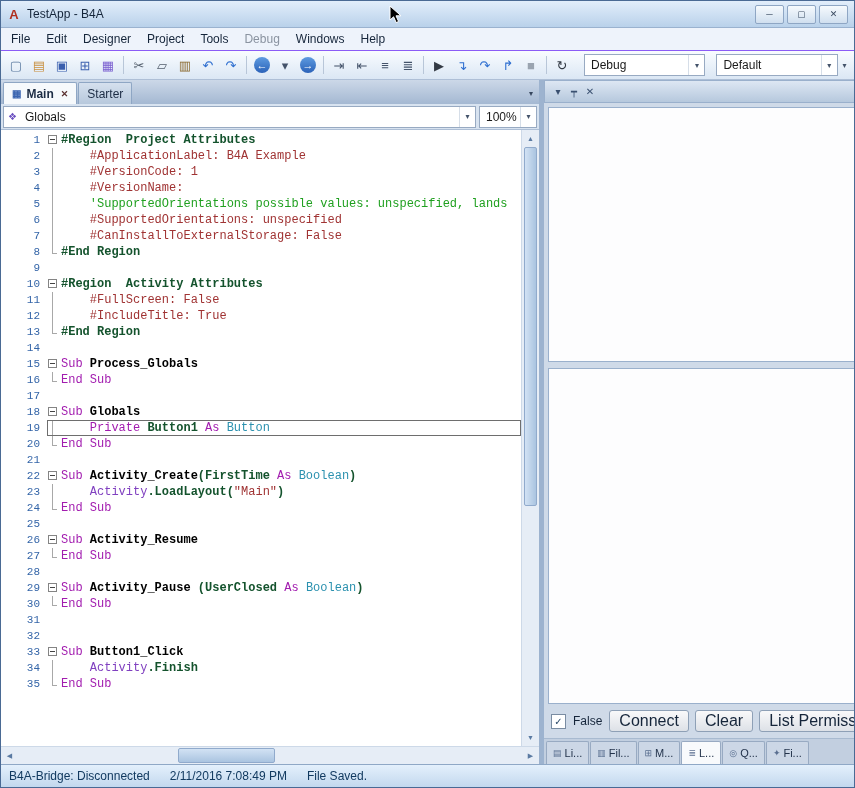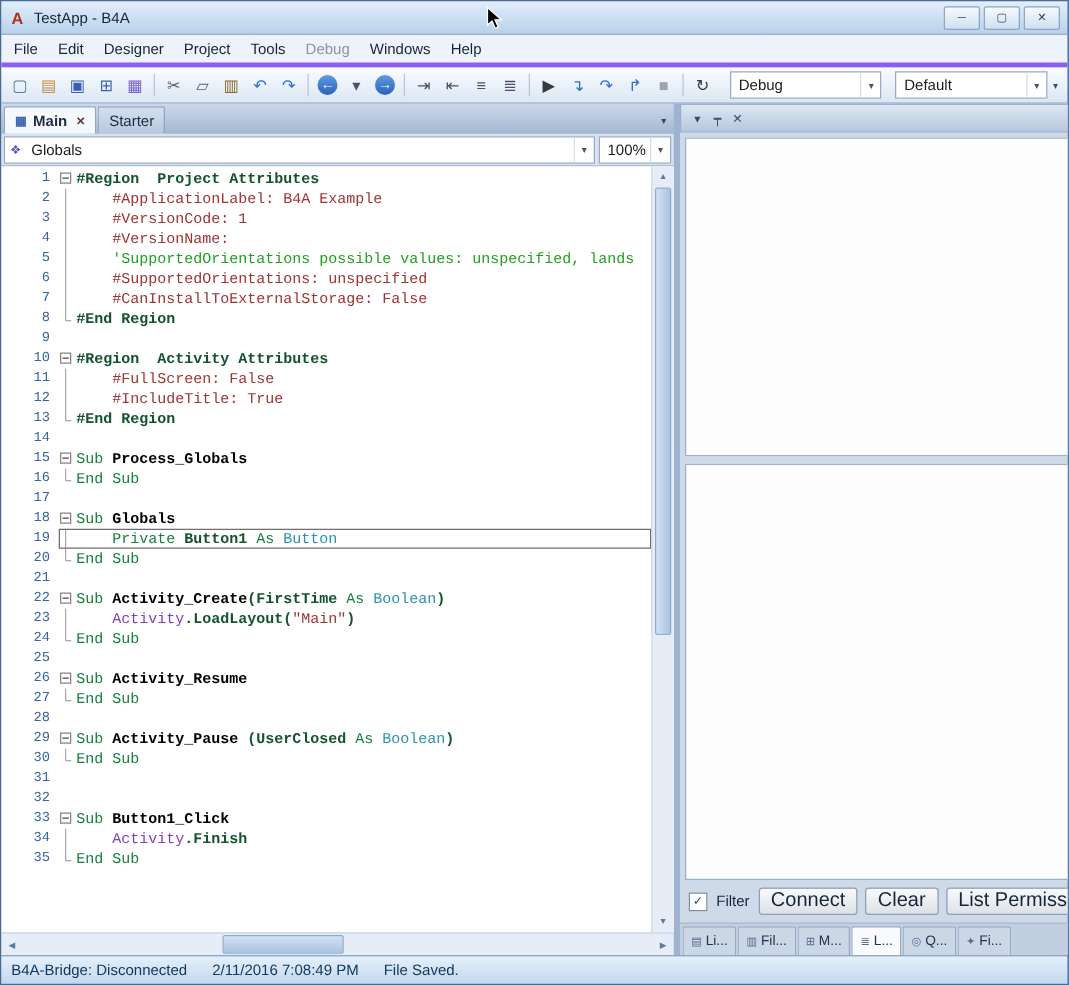--- a/index.html
+++ b/index.html
@@ -13,21 +13,21 @@
             background:linear-gradient(#e2eefb,#b9d1ea);border-bottom:1px solid #9ab2cf;}
   .app-icon{font-weight:bold;color:#b03020;font-size:13px;width:14px;text-align:center;}
   .title-text{font-size:12px;color:#15253a;}
   .win-btns{margin-left:auto;display:flex;gap:3px;}
   .wbtn{width:27px;height:17px;display:flex;align-items:center;justify-content:center;
         border:1px solid #8ea6c4;border-radius:2px;color:#3a4a60;font-size:9px;
         background:linear-gradient(#f6fafd,#d0dfef);}
 
   
   .menubar{height:22px;flex:none;display:flex;align-items:center;padding-left:2px;
-           background:#eef3fb;border-bottom:4px solid #8b5cf6;}
+           background:#eef3fb;border-bottom:1px solid #8b5cf6;}
   .menu-item{padding:3px 8px;color:#15253a;}
   .menu-item.dim{color:#8a93a0;}
 
   
   .toolbar{height:28px;flex:none;display:flex;align-items:center;gap:1px;padding:0 4px;
            background:linear-gradient(#f9fcff,#dbe7f4);border-bottom:1px solid #aebfd6;}
   .tbtn{width:22px;height:22px;display:flex;align-items:center;justify-content:center;
         font-size:13px;border-radius:2px;}
   .tbtn .circle{width:16px;height:16px;border-radius:50%;display:flex;align-items:center;
         justify-content:center;background:linear-gradient(#5e9be0,#2b62b8);color:#fff;font-size:11px;}
@@ -68,21 +68,21 @@
   .fold{width:14px;flex:none;position:relative;}
   .fold .fbox{position:absolute;left:1px;top:3px;width:9px;height:9px;border:1px solid #848484;background:#fff;box-sizing:border-box;}
   .fold .fbox::after{content:'';position:absolute;left:1px;right:1px;top:3px;border-top:1px solid #444;}
   .fold.mid::before{content:'';position:absolute;left:5px;top:0;bottom:0;border-left:1px solid #a8a8a8;}
   .fold.end::before{content:'';position:absolute;left:5px;top:0;height:9px;border-left:1px solid #a8a8a8;}
   .fold.end::after{content:'';position:absolute;left:5px;top:9px;width:5px;border-top:1px solid #a8a8a8;}
   .code{flex:1;overflow:hidden;}
   .cur-ol{position:absolute;left:46px;right:0;top:0;bottom:0;border:1px solid #6e6e6e;pointer-events:none;}
 
   .tok-pln{color:#14532d;font-weight:bold;}
-  .tok-kw{color:#15803d;}
+  .tok-kw{color:#a21caf;}
   .tok-attr{color:#a03333;}
   .tok-com{color:#20a020;}
   .tok-type{color:#2b91af;}
   .tok-member{color:#8040c0;}
   .tok-str{color:#a03333;}
   .tok-subname{color:#000;font-weight:bold;}
 
   .vscroll{width:17px;flex:none;display:flex;flex-direction:column;background:#e6edf6;border-left:1px solid #cdd9e8;}
   .sbtn{height:17px;flex:none;display:flex;align-items:center;justify-content:center;font-size:7px;color:#5a7aa2;}
   .vthumb{margin:0 2px;height:58%;background:linear-gradient(90deg,#d2e2f4,#aac4e0);border:1px solid #90aacc;border-radius:2px;}
@@ -236,21 +236,21 @@
     <div class="logs-col">
       <div class="logs-header">
         <span class="hicon">▾</span>
         <span class="hicon">┯</span>
         <span class="hicon">✕</span>
       </div>
       <div class="log-box box1"></div>
       <div class="log-box box2"></div>
       <div class="filter-row">
         <span class="checkbox">✓</span>
-        <span class="cb-label">Filter</span>
+        <span class="cb-label">False</span>
         <span id="log-buttons" style="display:flex;gap:6px;">
             <button class="btn">Connect</button>
             <button class="btn">Clear</button>
             <button class="btn">List Permissions</button>
           </span>
       </div>
       <div class="bottom-tabs" id="bottom-tabs">
           <div class="btab">
             <span class="bicon">▤</span>
             <span>Li...</span>

